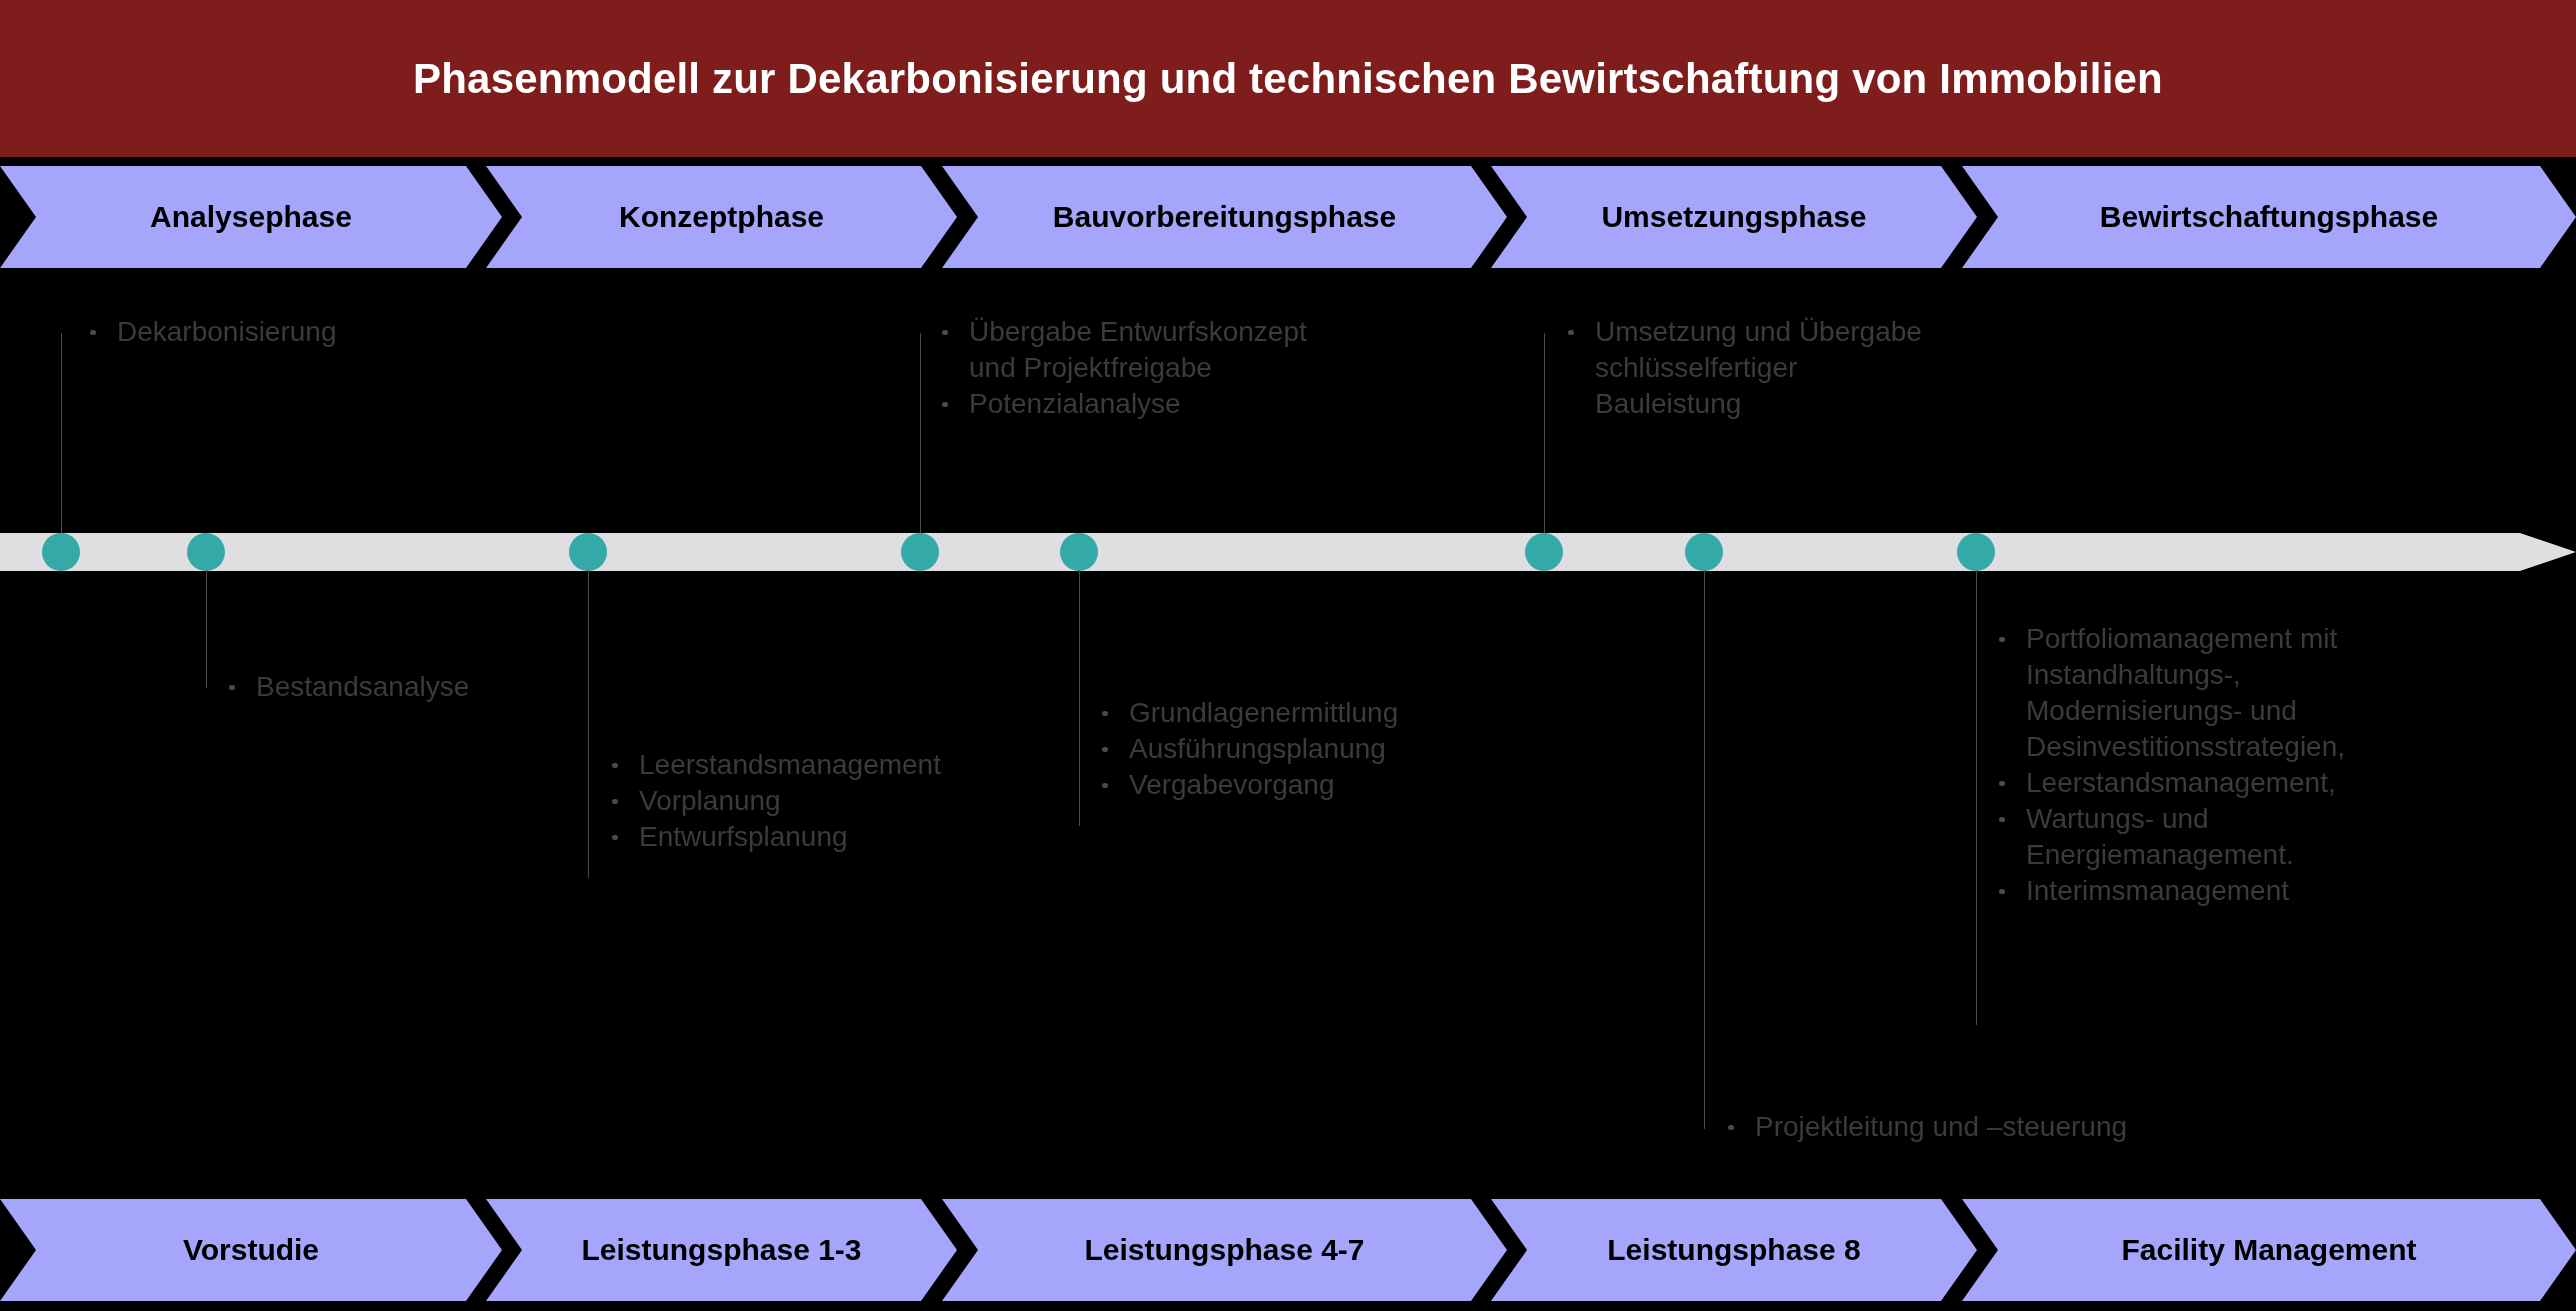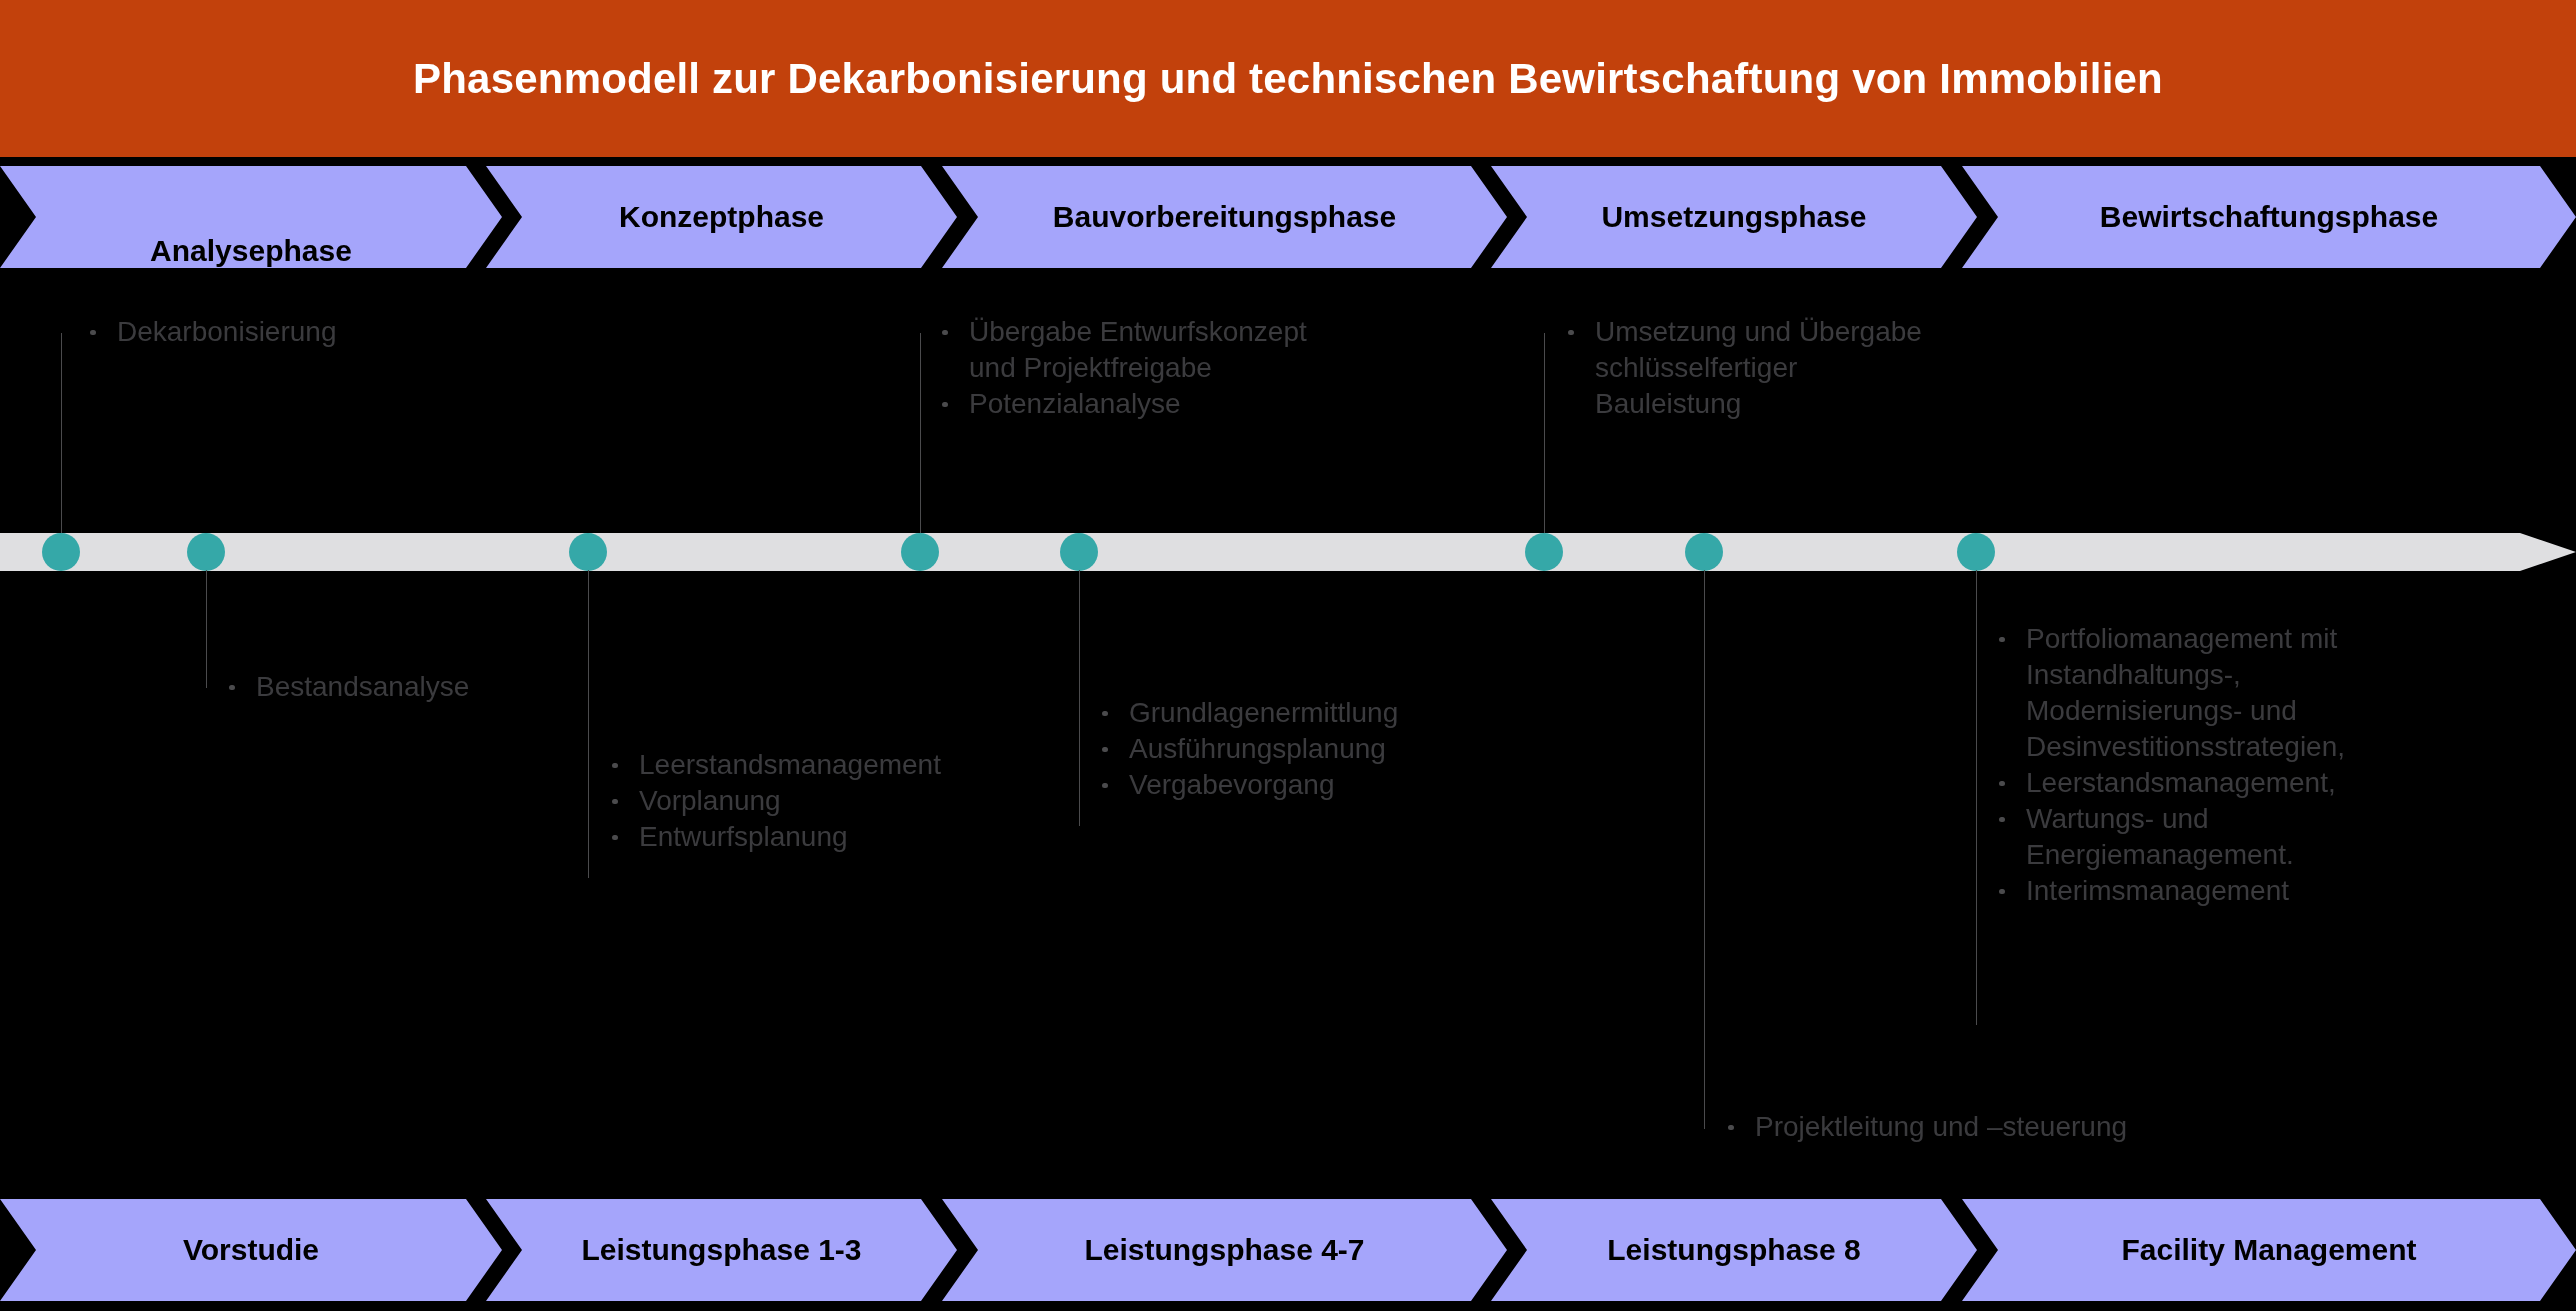--- a/index.html
+++ b/index.html
@@ -15,21 +15,21 @@
     font-family: "Liberation Sans", sans-serif;
   }
 
   
   #title-banner {
     position: absolute;
     left: 0;
     top: 0;
     width: 2576px;
     height: 157px;
-    background: #c2410c;
+    background: #7f1d1d;
     display: flex;
     align-items: center;
     justify-content: center;
   }
   #title-text {
     color: #ffffff;
     font-size: 42px;
     font-weight: bold;
     letter-spacing: 0.2px;
     text-align: center;
@@ -123,21 +123,21 @@
   .annot-line { display: block; }
 </style>
 </head>
 <body>
 
 <div id="title-banner">
   <div id="title-text">Phasenmodell zur Dekarbonisierung und technischen Bewirtschaftung von Immobilien</div>
 </div>
 
 <div class="chevron-band" id="top-band">
-    <div class="chevron chev-shape-first" style="left: 0px; width: 502px; align-items: flex-end;">
+    <div class="chevron chev-shape-first" style="left: 0px; width: 502px;">
       <span>Analysephase</span>
     </div>
     <div class="chevron chev-shape" style="left: 942px; width: 565px;">
       <span>Bauvorbereitungsphase</span>
     </div>
     <div class="chevron chev-shape" style="left: 486px; width: 471px;">
       <span>Konzeptphase</span>
     </div>
     <div class="chevron chev-shape" style="left: 1491px; width: 486px;">
       <span>Umsetzungsphase</span>

